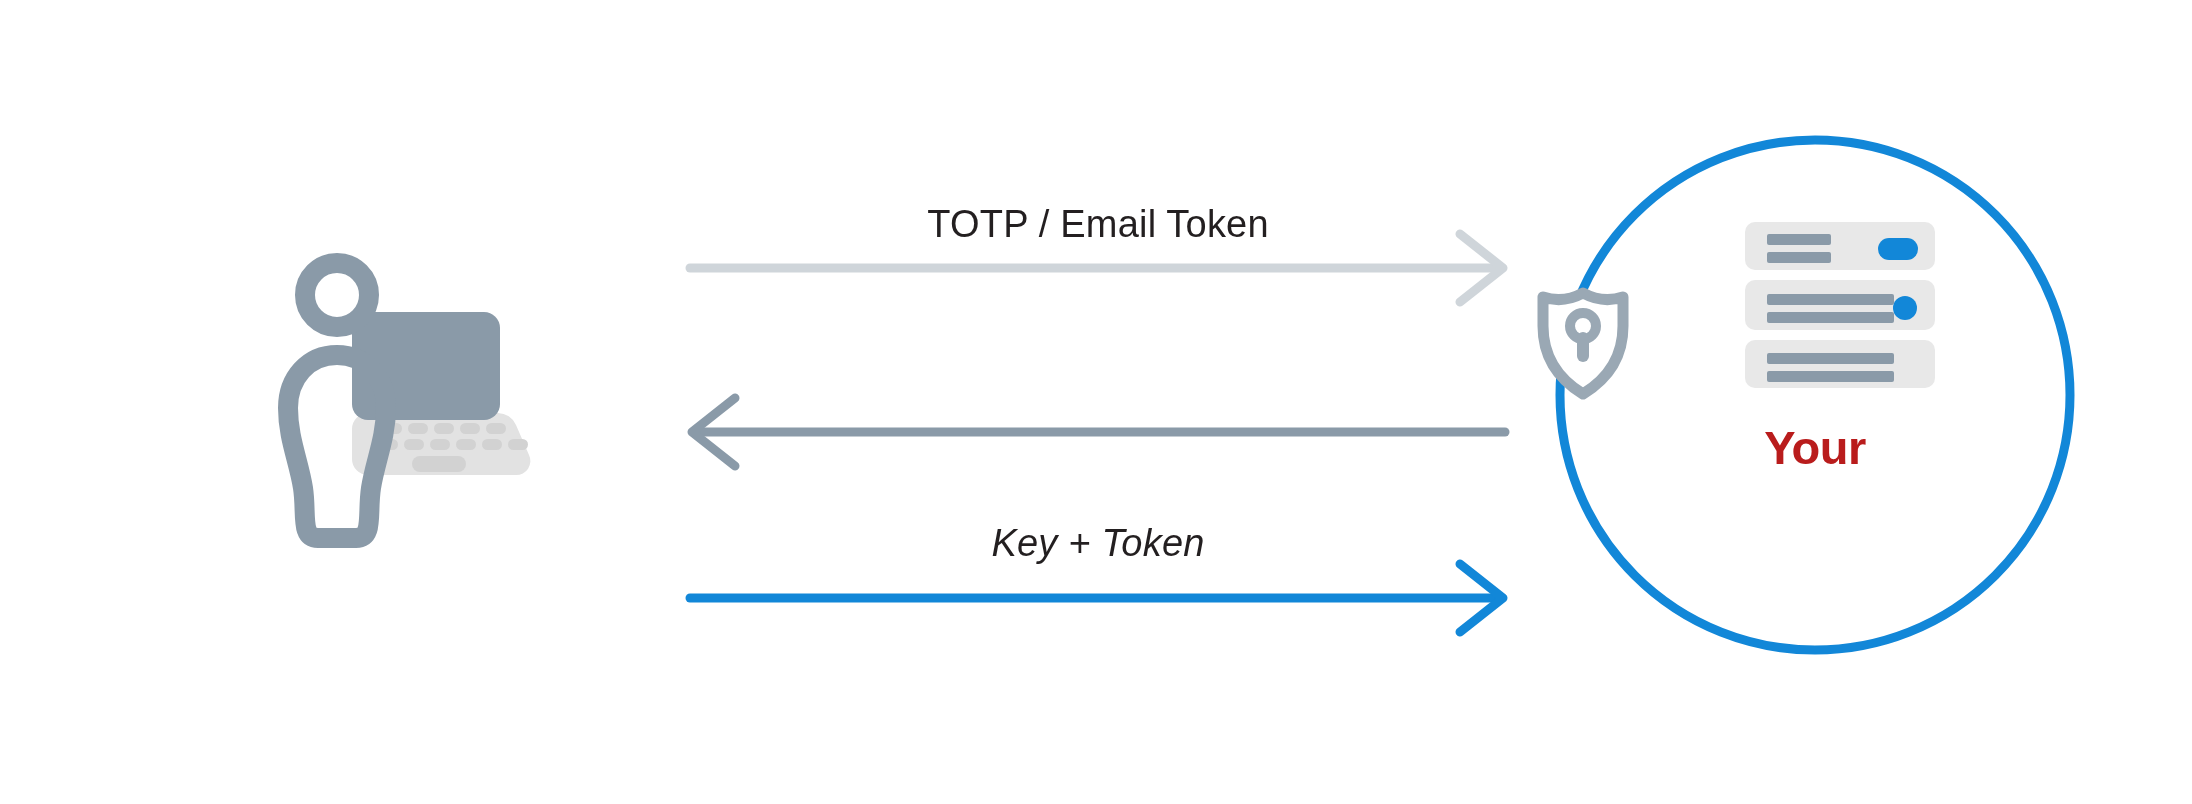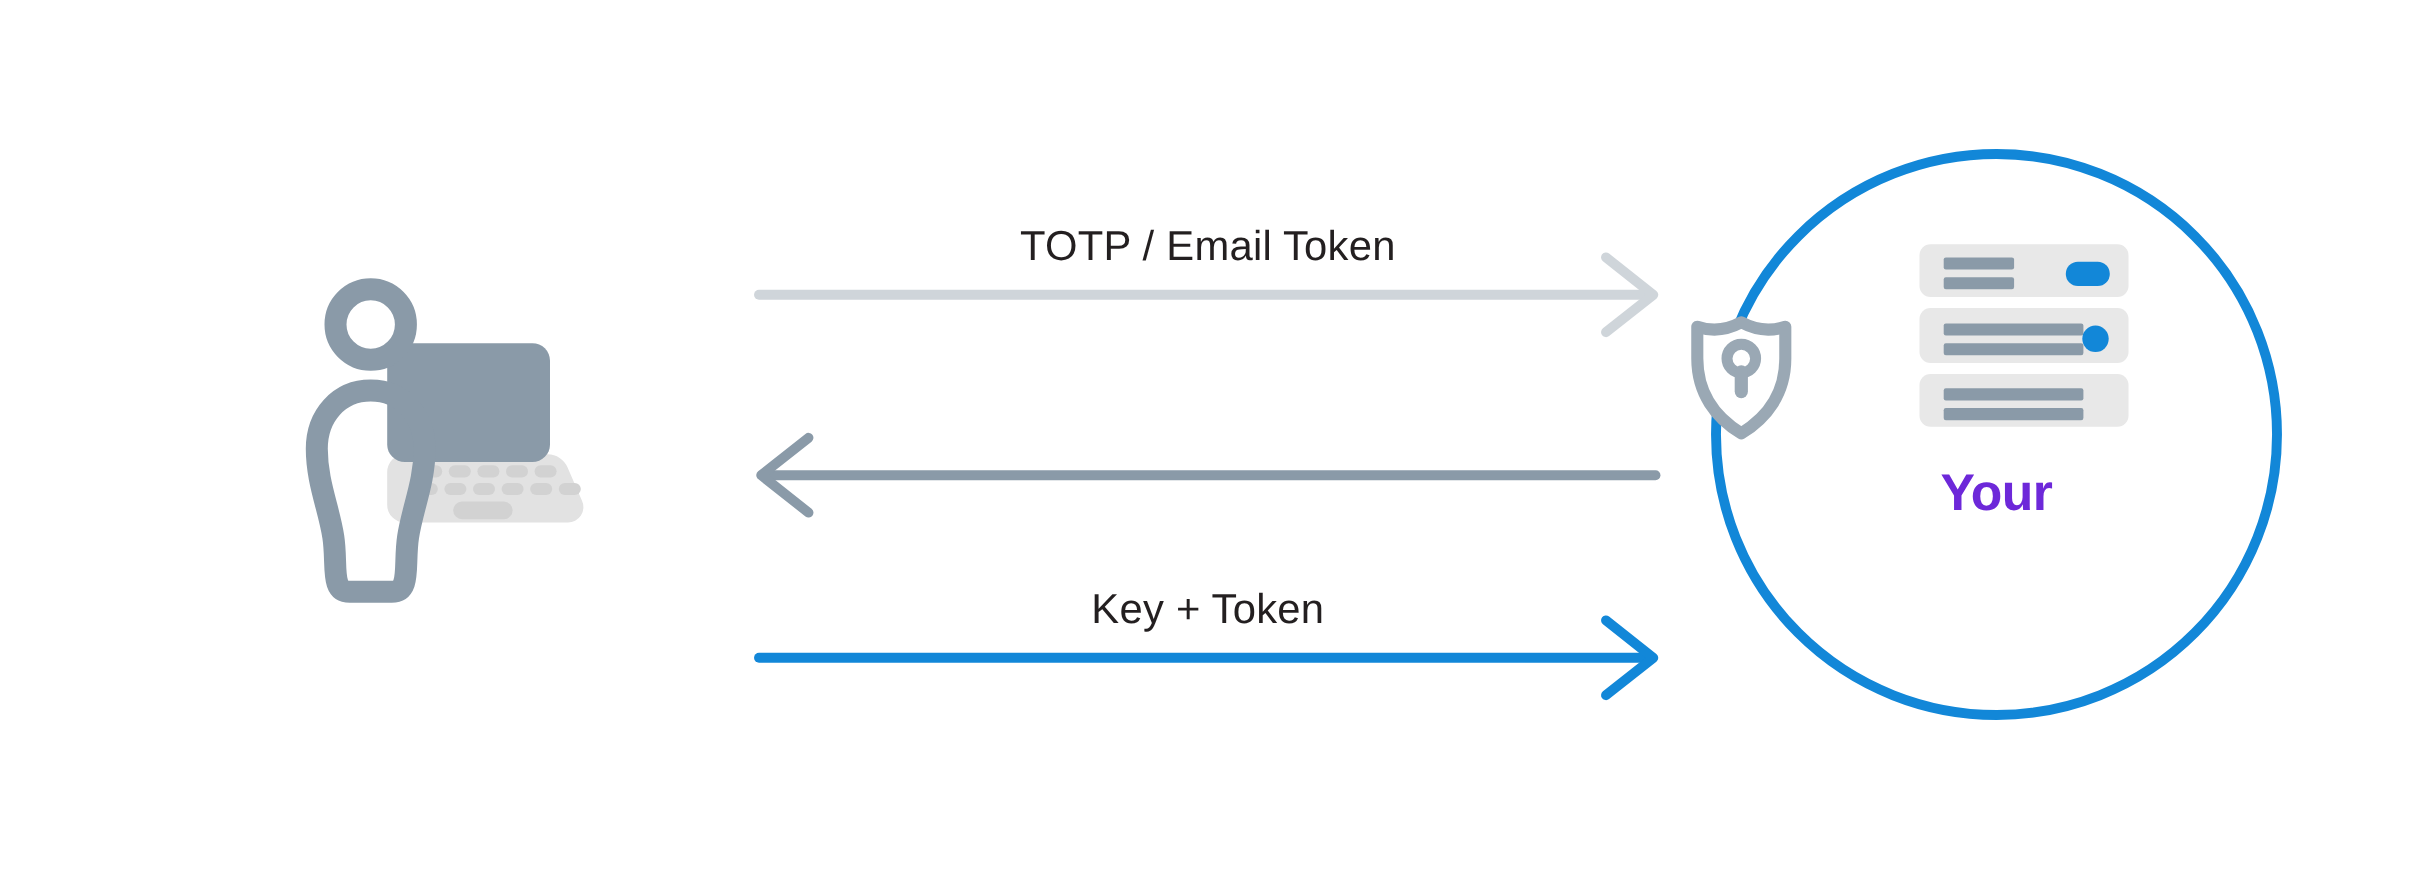--- a/index.html
+++ b/index.html
@@ -43,21 +43,21 @@
     position: absolute;
     left: 1815px;
     top: 424px;
     transform: translateX(-50%);
     width: 520px;
     text-align: center;
     font-family: "Liberation Sans", sans-serif;
     font-weight: 700;
     font-size: 47px;
     line-height: 1.04;
-    color: #6d28d9;
+    color: #b91c1c;
     letter-spacing: -0.5px;
   }
   .org-title .line { display: block; }
 </style>
 </head>
 <body>
 
 <div id="diagram-root">
 
   <svg class="layer" viewBox="0 0 2192 804">
@@ -152,19 +152,19 @@
         <rect x="1767" y="353" width="127" height="11" rx="2" fill="#8a9aa8"></rect>
         <rect x="1767" y="371" width="127" height="11" rx="2" fill="#8a9aa8"></rect>
       </g>
     </g>
 
   </svg>
 
   <div class="flow-label" style="left:1098px; top:203px;">TOTP / Email Token</div>
 
 
-  <div class="flow-label" style="left:1098px; top:533px;">Key + Token</div>
+  <div class="flow-label" style="left:1098px; top:522px;font-style:italic;">Key + Token</div>
 
   <div class="org-title">
     <span class="line">Your</span>
   </div>
 
 </div>
 
 </body></html>

